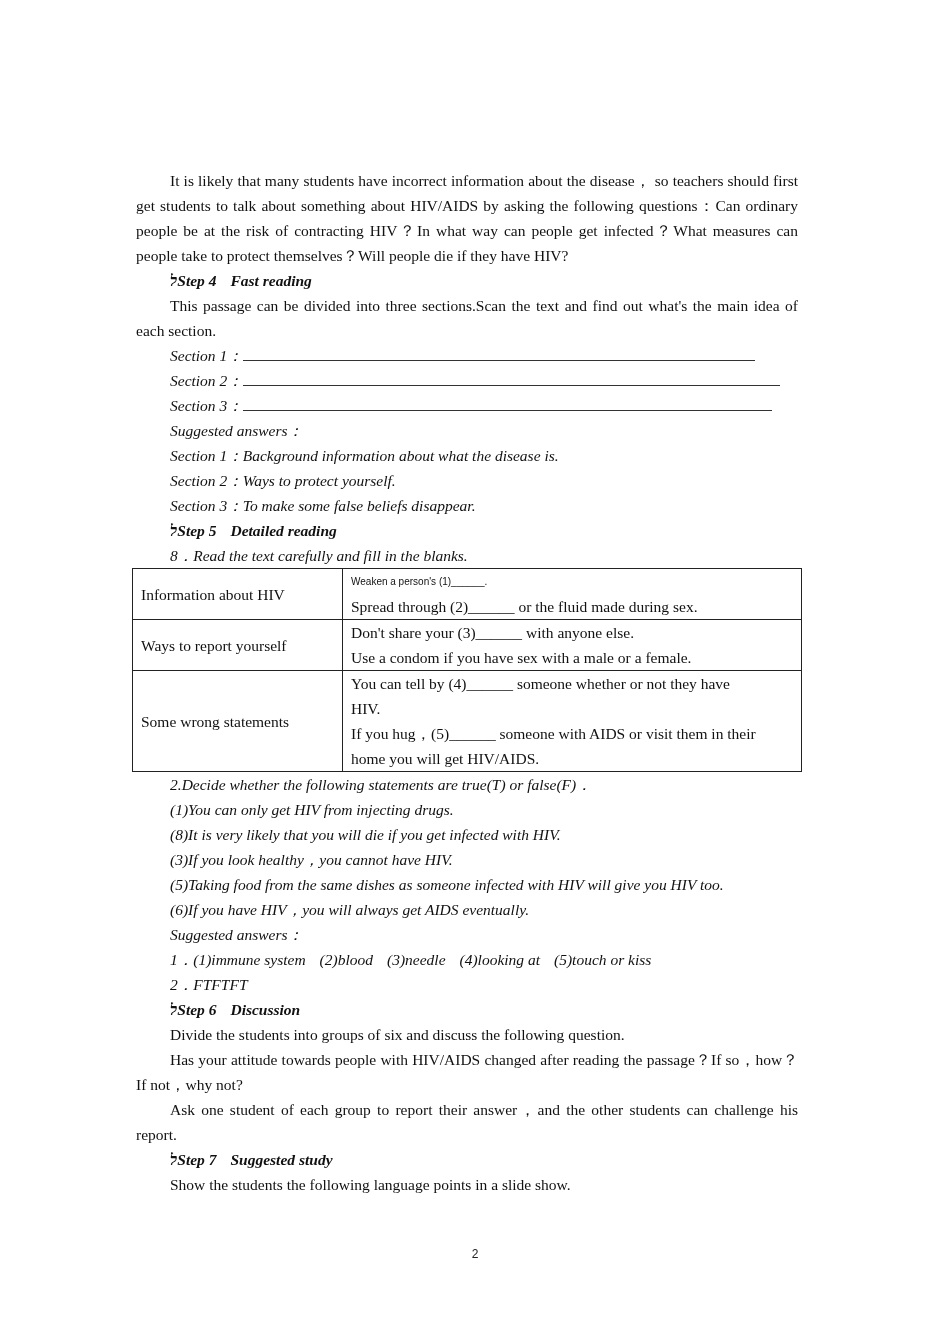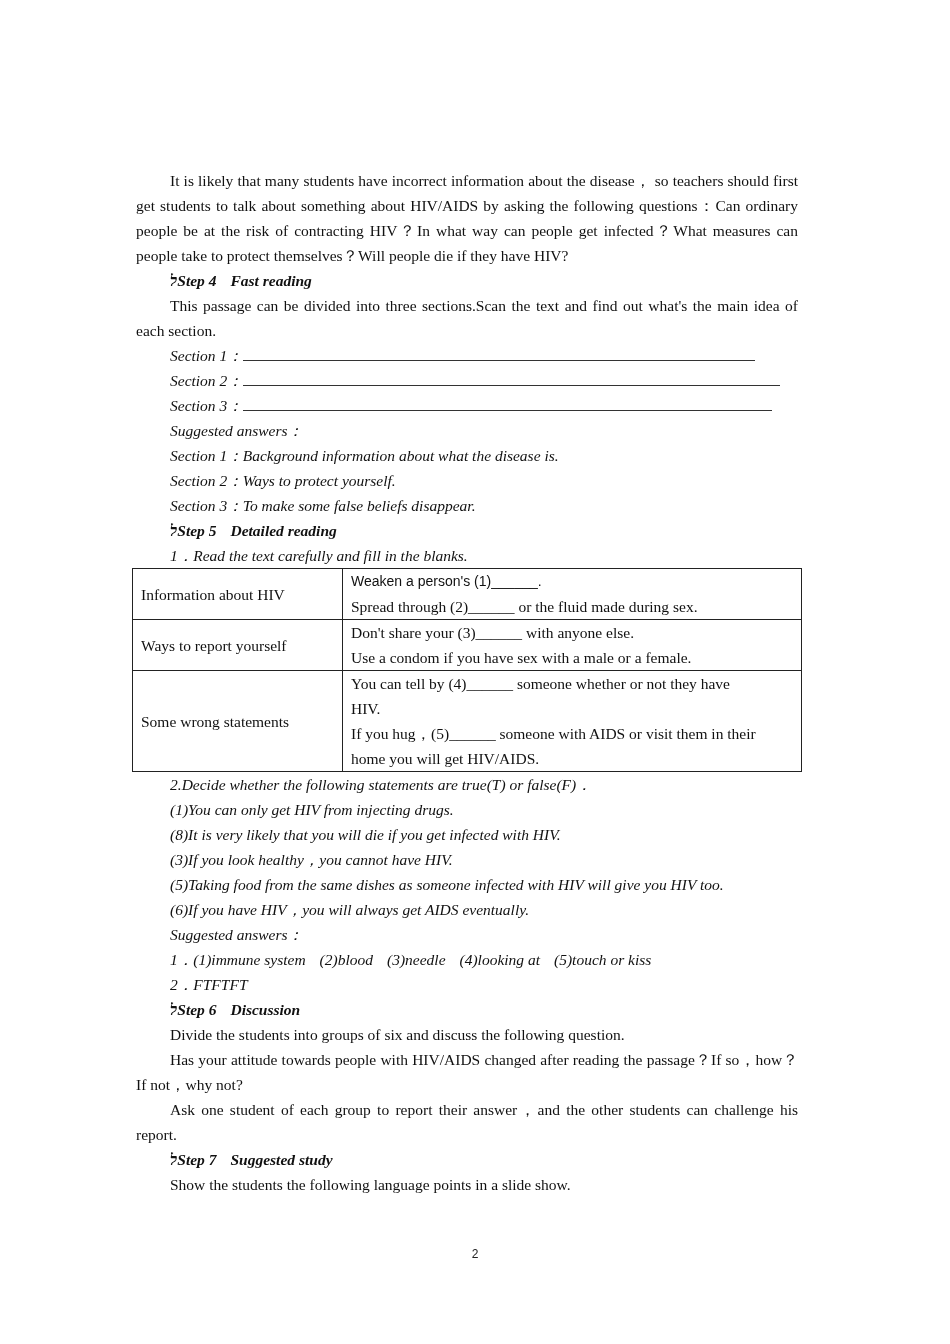--- a/index.html
+++ b/index.html
@@ -8,21 +8,21 @@
     .page { position: absolute; left: 136px; top: 124px; width: 662px; margin-top: 44px; }
     .p { text-align: justify; text-indent: 34px; line-height: 25px; margin: 0; }
     .ind { padding-left: 34px; line-height: 25px; margin: 0; white-space: nowrap; font-style: italic; }
     .step { font-weight: bold; }
     .mark { font-weight: bold; }
     .gap { display: inline-block; width: 14px; }
     .blank { display: inline-block; border-bottom: 1px solid #333; height: 15px; vertical-align: baseline; }
     table.grid { position: relative; left: -4px; width: 670px; border-collapse: collapse; margin: 0; }
     table.grid td { border: 1px solid #222; padding: 0 8px; line-height: 25px; vertical-align: middle; }
     table.grid td.c1 { width: 193px; }
-    .sans { font-family: "Liberation Sans", sans-serif; font-size: 14px; }
+    .sans { font-family: "Liberation Sans", sans-serif; font-size: 10px; }
     .footer { position: absolute; top: 1247px; left: 0; width: 950px; text-align: center;
               font-family: "Liberation Sans", sans-serif; font-size: 12px; color: #222; }
   </style>
 </head>
 <body>
 
 <div class="page">
 
   <p class="p">It is likely that many students have incorrect information about the disease， so teachers should first get students to talk about something about HIV/AIDS by asking the following questions：Can ordinary people be at the risk of contracting HIV？In what way can people get infected？What measures can people take to protect themselves？Will people die if they have HIV?</p>
 
@@ -30,21 +30,21 @@
   <p class="p">This passage can be divided into three sections.Scan the text and find out what's the main idea of each section.</p>
   <p class="ind"><span>Section 1：</span><span class="blank" style="width:512px"></span></p>
   <p class="ind"><span>Section 2：</span><span class="blank" style="width:537px"></span></p>
   <p class="ind"><span>Section 3：</span><span class="blank" style="width:529px"></span></p>
   <p class="ind">Suggested answers：</p>
   <p class="ind">Section 1：Background information about what the disease is.</p>
   <p class="ind">Section 2：Ways to protect yourself.</p>
   <p class="ind">Section 3：To make some false beliefs disappear.</p>
 
   <p class="ind step"><span class="mark">ל</span><span>Step 5</span><span class="gap"></span><span>Detailed reading</span></p>
-  <p class="ind">1．Read the text carefully and fill in the blanks.</p>
+  <p class="ind">8．Read the text carefully and fill in the blanks.</p>
 
   <table class="grid">
     <tbody>
         <tr>
       <td class="c1">Information about HIV</td>
       <td>
         <div class="sans">Weaken a person's (1)______.</div>
         <div>Spread through (2)______ or the fluid made during sex.</div>
       </td>
     </tr>

